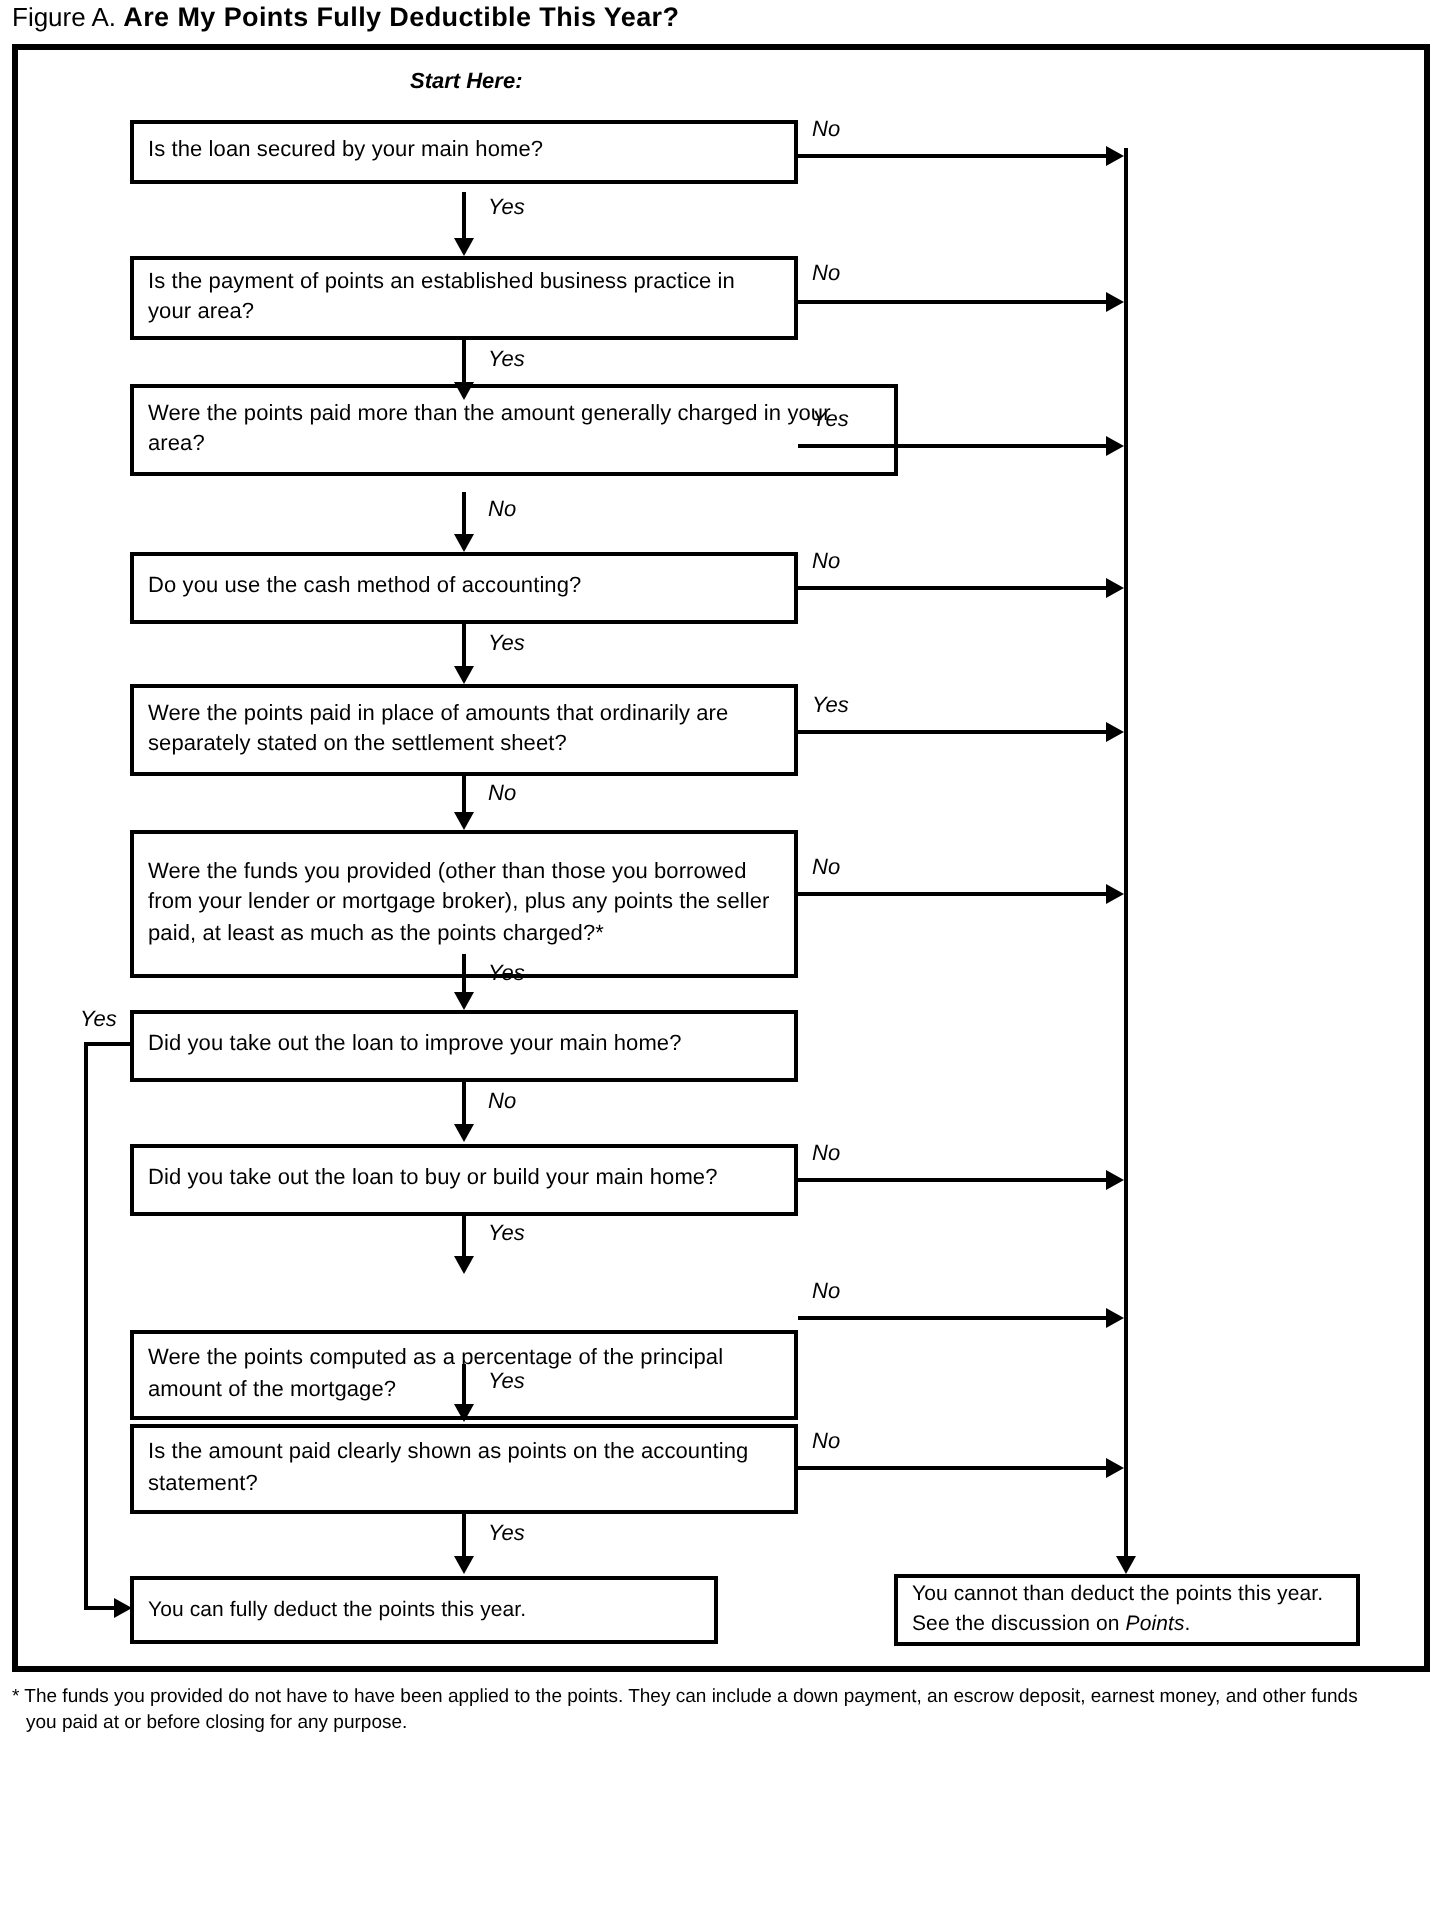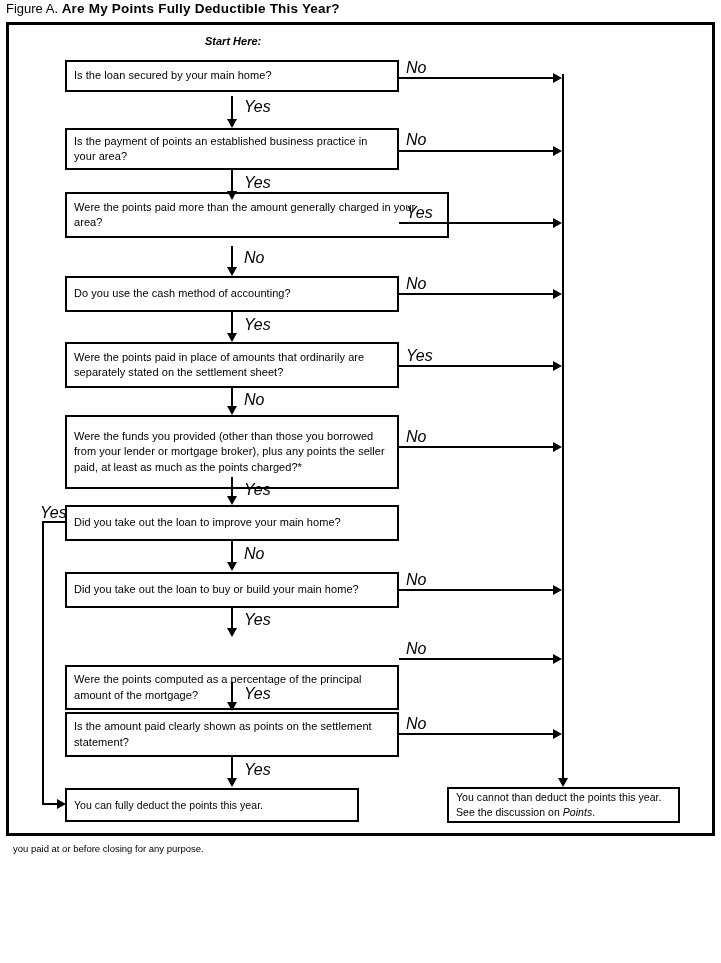--- a/index.html
+++ b/index.html
@@ -96,21 +96,21 @@
   }
   .arrow-right {
     position: absolute;
     width: 0; height: 0;
     border-top: 5px solid transparent;
     border-bottom: 5px solid transparent;
     border-left: 9px solid #000;
   }
   .edge-label {
     position: absolute;
-    font-size: 16px;
+    font-size: 11px;
     font-style: italic;
     white-space: nowrap;
     color: #000;
     text-align: center;
   }
 
   
   #start-here {
     position: absolute;
     font-size: 11px;
@@ -174,21 +174,21 @@
 
   <div class="node" style="left:65px; top:572px; width:334px; height:36px;text-align:right;">
     <span class="node-text">Did you take out the loan to buy or build your main home?</span>
   </div>
 
   <div class="node" style="left:65px; top:637px; width:334px; height:45px;margin-top:28px;">
     <span class="node-text">Were the points computed as a percentage of the principal amount of the mortgage?</span>
   </div>
 
   <div class="node" style="left:65px; top:712px; width:334px; height:45px;">
-    <span class="node-text">Is the amount paid clearly shown as points on the settlement statement?</span>
+    <span class="node-text">Is the amount paid clearly shown as points on the accounting statement?</span>
   </div>
 
   <div class="node terminal" style="left:65px; top:788px; width:294px; height:34px;">
     <span class="node-text">You can fully deduct the points this year.</span>
   </div>
 
   <div class="node terminal" style="left:447px; top:787px; width:233px; height:36px; align-items:center;">
     <span class="node-text"><span>You cannot than deduct the points this year. See the discussion on </span><span class="ital">Points</span><span>.</span></span>
   </div>
 
@@ -273,14 +273,15 @@
   <div class="arrow-down" style="left:227px; top:778px;"></div>
   <div class="edge-label" style="left:244px; top:761px;">Yes</div>
 
   <div class="hline" style="left:399px; top:733px; width:160px;"></div>
   <div class="arrow-right" style="left:553px; top:729px;"></div>
   <div class="edge-label" style="left:406px; top:715px;">No</div>
 
 </div>
 
 <div id="footnote">
+  <span>* The funds you provided do not have to have been applied to the points. They can include a down payment, an escrow deposit, earnest money, and other funds</span>
   <span class="fn-line2">you paid at or before closing for any purpose.</span>
 </div>
 
 </body></html>

